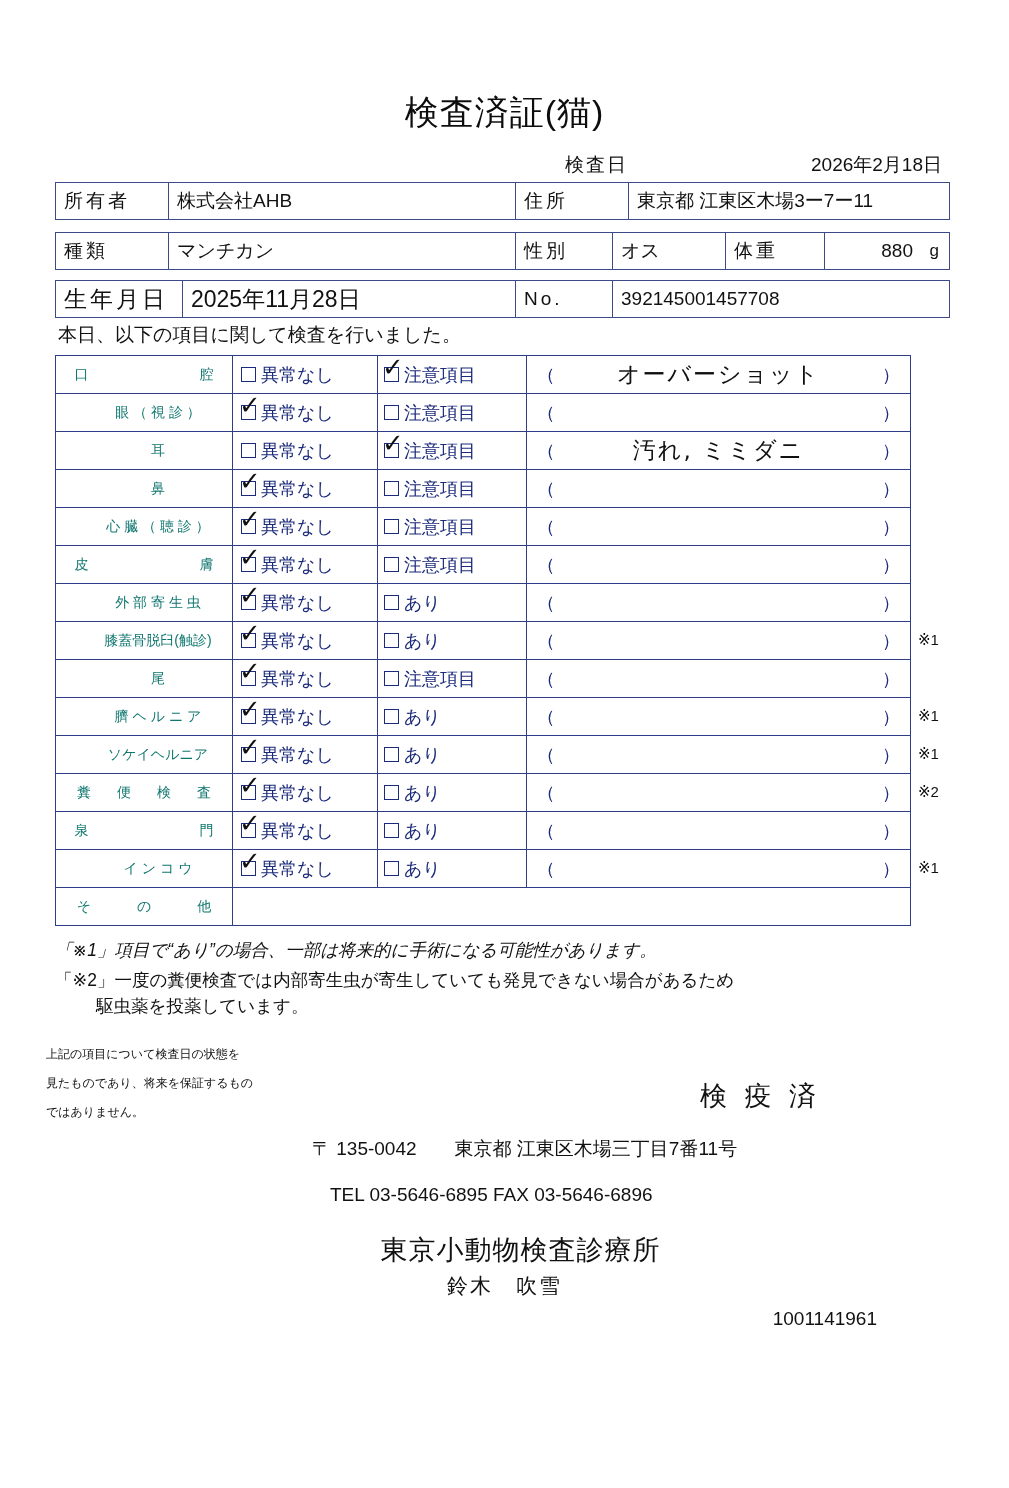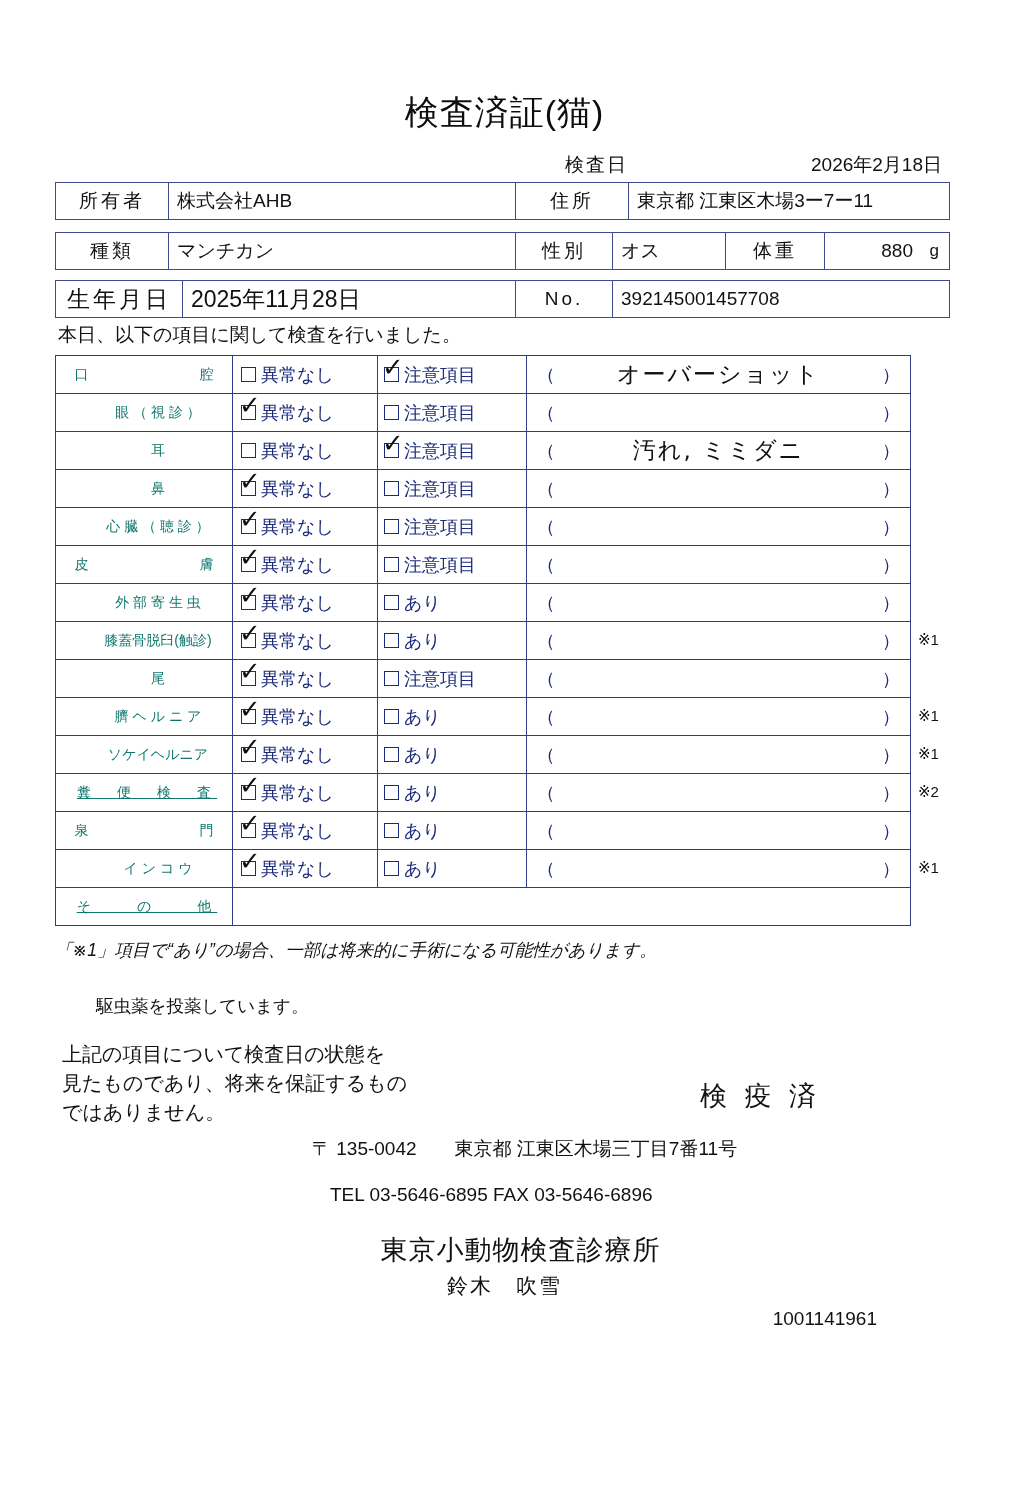--- a/index.html
+++ b/index.html
@@ -62,21 +62,21 @@
     font-size: 19px;
   }
   .hdr-table td {
     border: 1.5px solid #3d4a8a;
     height: 36px;
     padding: 0 8px;
     vertical-align: middle;
     color: #111;
   }
   .hdr-table .lbl {
-    text-align: center;
+    text-align: left;
     letter-spacing: 3px;
     width: 96px;
   }
   .hdr-table .val {
     text-align: left;
     margin-left: 30px;
   }
   #hdr1 { top: 182px; }
   #hdr2 { top: 232px; }
   #hdr3 { top: 280px; }
@@ -119,21 +119,21 @@
     vertical-align: middle;
   }
   .c-name {
     width: 176px;
     text-align: center;
     color: #0f766e;
     font-size: 14px;
     white-space: nowrap;
   }
   .c-name .spread3 { letter-spacing: 11px; padding-left: 11px; }
-  .c-name .spread2 { letter-spacing: 6px; padding-left: 6px; text-decoration: underline; }
+  .c-name .spread2 { letter-spacing: 6px; padding-left: 6px; }
   .c-name .tight { letter-spacing: 0px; margin-left: 28px; }
   .c-opt1 {
     width: 136px;
     padding-left: 8px !important;
     color: #1b2a7a;
     position: relative;
   }
   .c-opt2 {
     width: 142px;
     padding-left: 6px !important;
@@ -193,22 +193,22 @@
     font-size: 17.5px;
     color: #111;
   }
   #fn1 { top: 938px; font-style: italic; }
   #fn2 { top: 968px; }
   #fn3 { top: 994px; left: 96px; }
 
   
   .stmt {
     position: absolute;
-    left: 62px;
-    font-size: 20px;
+    left: 46px;
+    font-size: 12px;
     line-height: 29px;
     color: #111;
   }
   #stmt-block { top: 1040px; }
 
   .stamp {
     position: absolute;
     left: 700px; top: 1078px;
     font-size: 27px;
     letter-spacing: 5px;
@@ -445,20 +445,21 @@
           </td>
         </tr>
         <tr>
           <td class="c-name"><span class="spread2">そ　　の　　他</span></td>
           <td colspan="3"></td>
         </tr>
       </tbody>
   </table>
 
   <div class="fnote" id="fn1">「※1」項目で“あり”の場合、一部は将来的に手術になる可能性があります。</div>
+  <div class="fnote" id="fn2">「※2」一度の糞便検査では内部寄生虫が寄生していても発見できない場合があるため</div>
   <div class="fnote" id="fn3">駆虫薬を投薬しています。</div>
 
   <div class="stmt" id="stmt-block">
     <div>上記の項目について検査日の状態を</div>
     <div>見たものであり、将来を保証するもの</div>
     <div>ではありません。</div>
   </div>
 
   <div class="stamp">検 疫 済</div>
 

